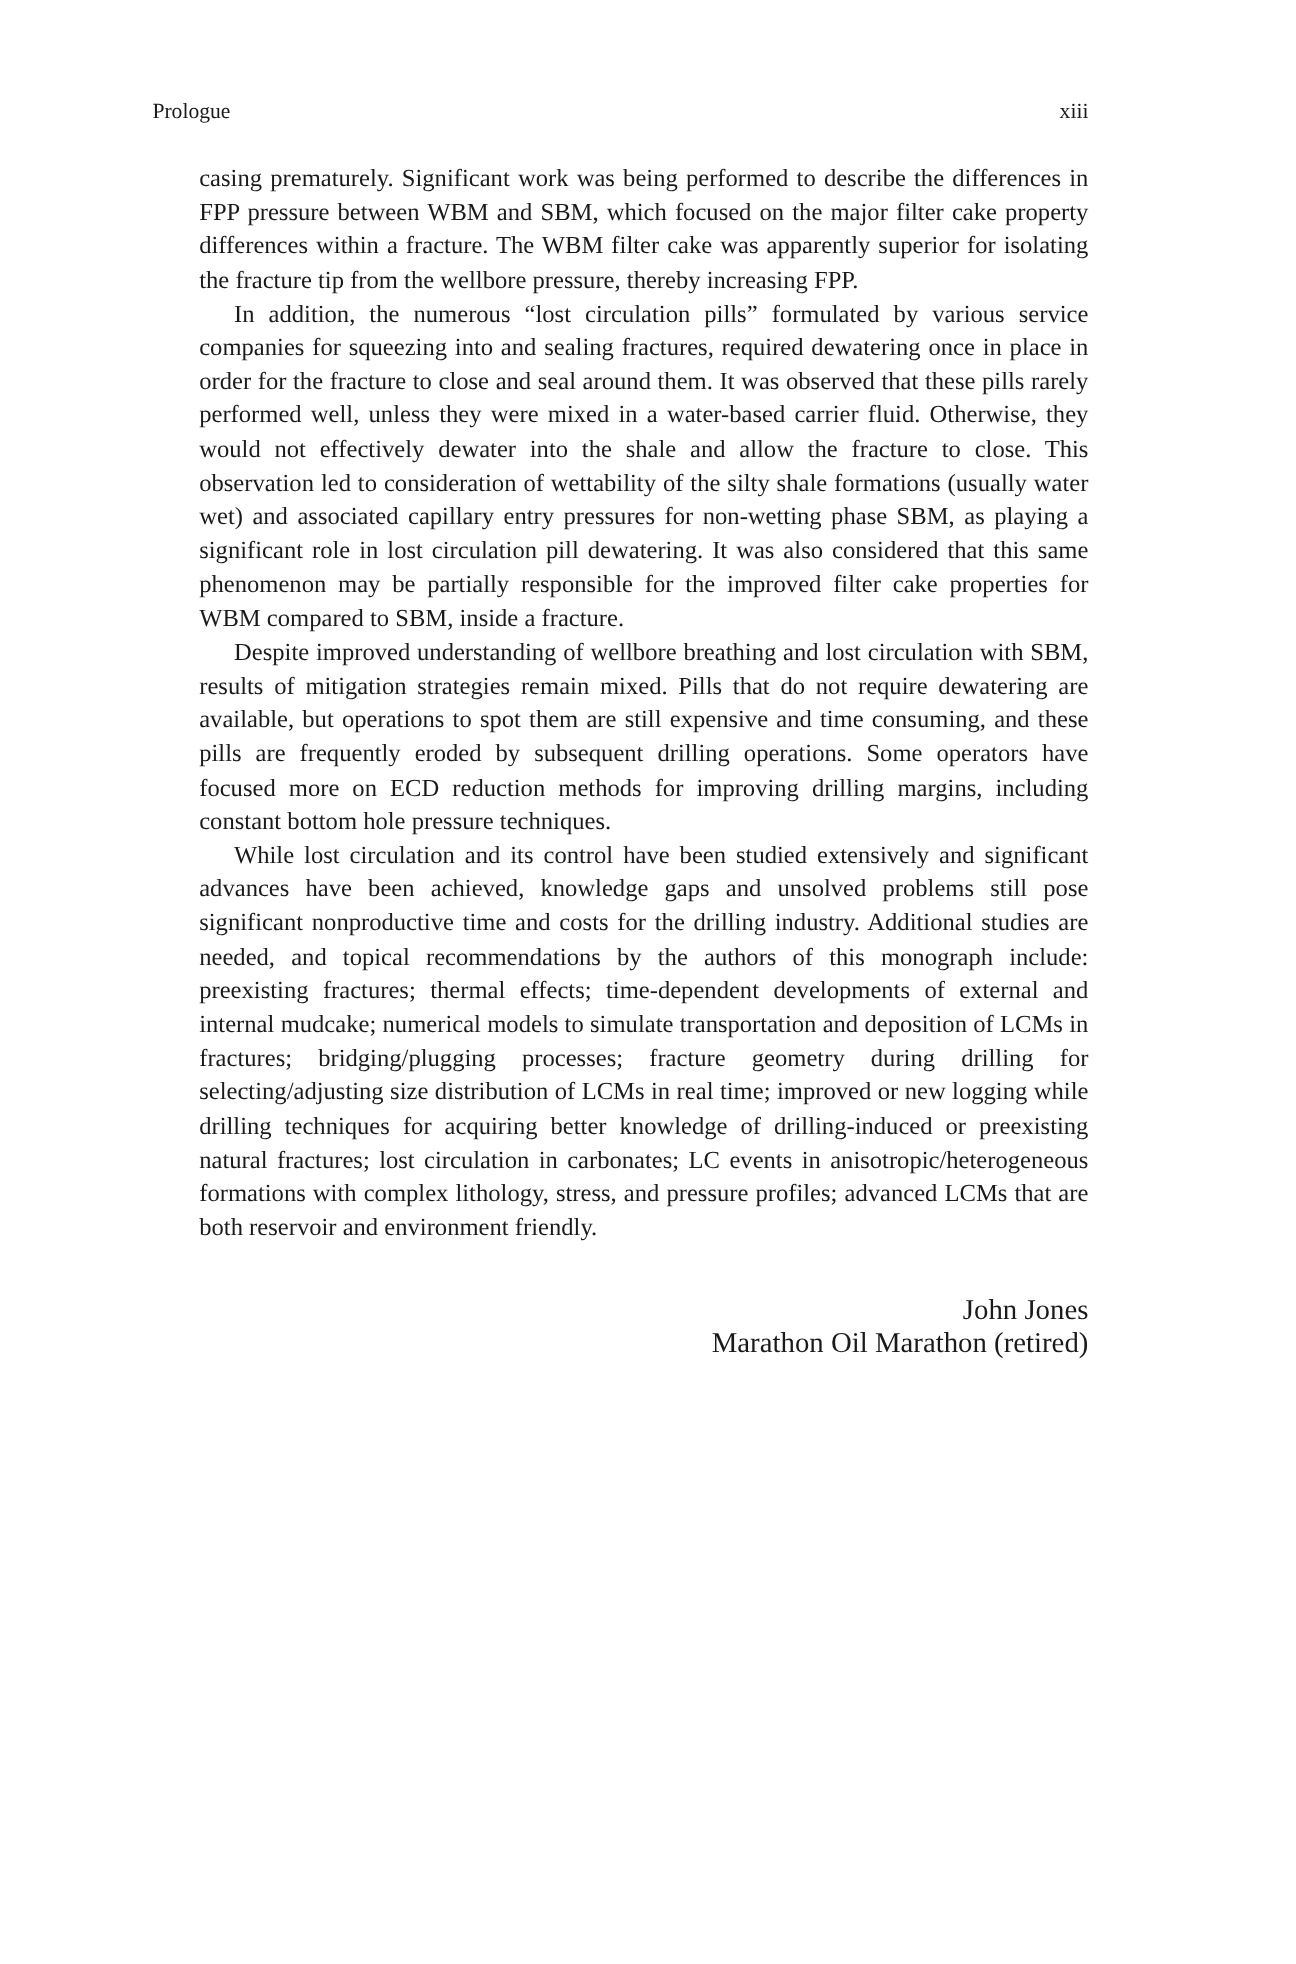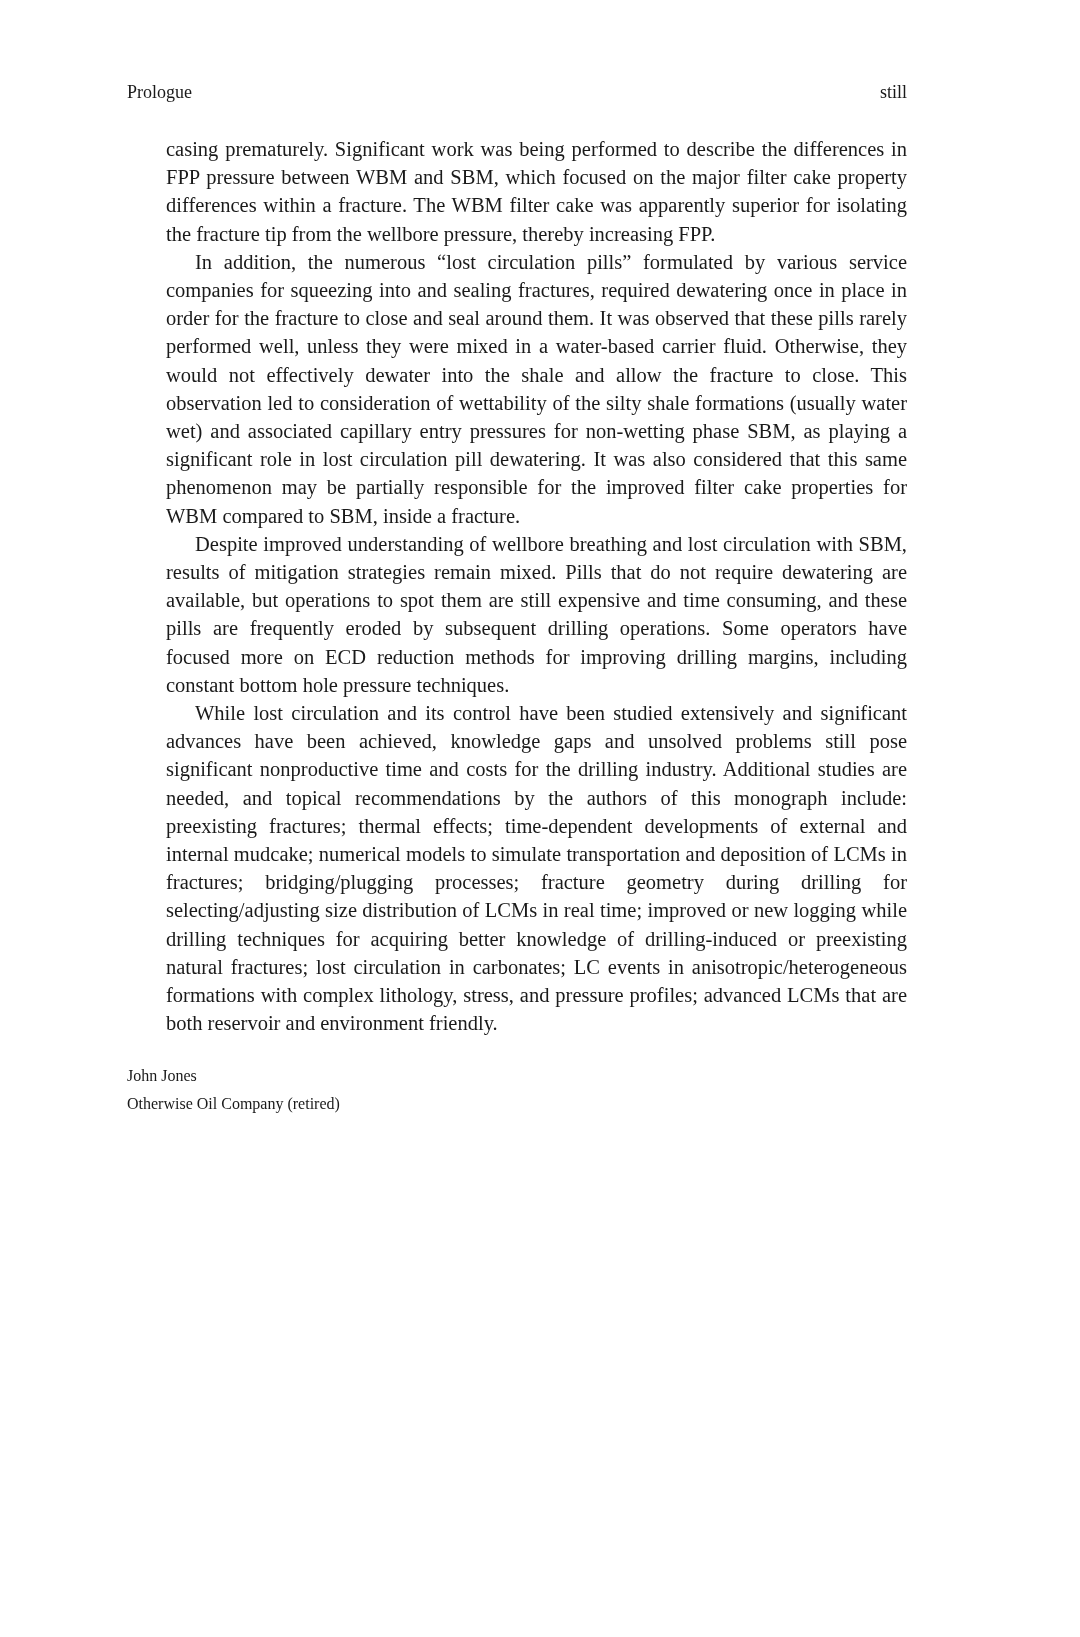--- a/index.html
+++ b/index.html
@@ -9,35 +9,35 @@
       font-family: "Liberation Serif", "DejaVu Serif", serif;
       color: #1a1a1a;
     }
     .running-head {
       display: flex; justify-content: space-between;
       font-size: 18px; line-height: 24px; height: 24px; text-align: center;
     }
     .body-text { margin-top: 31px; font-size: 20.5px; line-height: 28.2px; margin-left: 39px; }
     .para { margin: 0; text-align: justify; text-align-last: left; hyphens: manual; }
     .para.indent { text-indent: 29px; font-family: Liberation Serif, serif; }
-    .signature { margin-top: 24px; font-size: 16px; line-height: 28.2px; }
+    .signature { margin-top: 40px; text-align: right; font-size: 24px; line-height: 28.2px; }
   </style>
 </head>
 <body>
 
 <div class="page">
   <div class="running-head">
     <span>Prologue</span>
-    <span>still</span>
+    <span>xiii</span>
   </div>
 
   <div class="body-text">
     <p class="para">casing prematurely. Significant work was being performed to describe the differ­ences in FPP pressure between WBM and SBM, which focused on the major filter cake property differences within a fracture. The WBM filter cake was apparently superior for isolating the fracture tip from the wellbore pressure, thereby increasing FPP.</p>
     <p class="para indent">In addition, the numerous “lost circulation pills” formulated by various service companies for squeezing into and sealing fractures, required dewatering once in place in order for the fracture to close and seal around them. It was observed that these pills rarely performed well, unless they were mixed in a water-based carrier fluid. Otherwise, they would not effectively dewater into the shale and allow the fracture to close. This observation led to consideration of wettability of the silty shale formations (usually water wet) and associated capillary entry pressures for non-wetting phase SBM, as playing a significant role in lost circulation pill dewatering. It was also considered that this same phenomenon may be partially responsible for the improved filter cake properties for WBM compared to SBM, inside a fracture.</p>
     <p class="para indent">Despite improved understanding of wellbore breathing and lost circulation with SBM, results of mitigation strategies remain mixed. Pills that do not require dewatering are available, but operations to spot them are still expensive and time consuming, and these pills are frequently eroded by subsequent drilling operations. Some operators have focused more on ECD reduction methods for improving drilling margins, including constant bottom hole pressure techniques.</p>
     <p class="para indent">While lost circulation and its control have been studied extensively and signif­icant advances have been achieved, knowledge gaps and unsolved problems still pose significant nonproductive time and costs for the drilling industry. Additional studies are needed, and topical recommendations by the authors of this monograph include: preexisting fractures; thermal effects; time-dependent developments of external and internal mudcake; numerical models to simulate transportation and deposition of LCMs in fractures; bridging/plugging processes; fracture geometry during drilling for selecting/adjusting size distribution of LCMs in real time; improved or new logging while drilling techniques for acquiring better knowledge of drilling-induced or preexisting natural fractures; lost circulation in carbonates; LC events in anisotropic/heterogeneous formations with complex lithology, stress, and pressure profiles; advanced LCMs that are both reservoir and environment friendly.</p>
   </div>
 
   <div class="signature">
     <div>John Jones</div>
-    <div>Otherwise Oil Company (retired)</div>
+    <div>Marathon Oil Marathon (retired)</div>
   </div>
 </div>
 
 </body></html>

